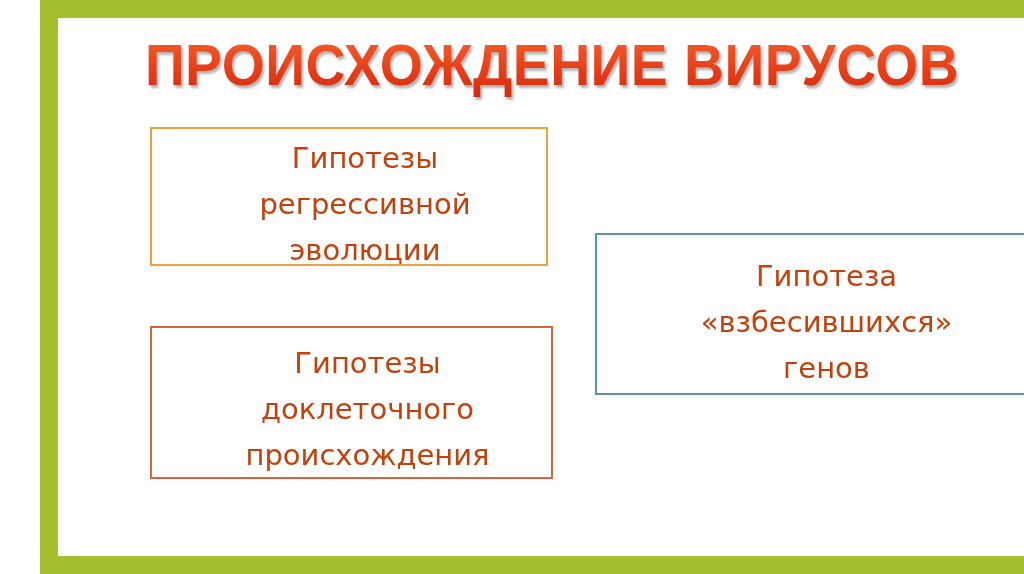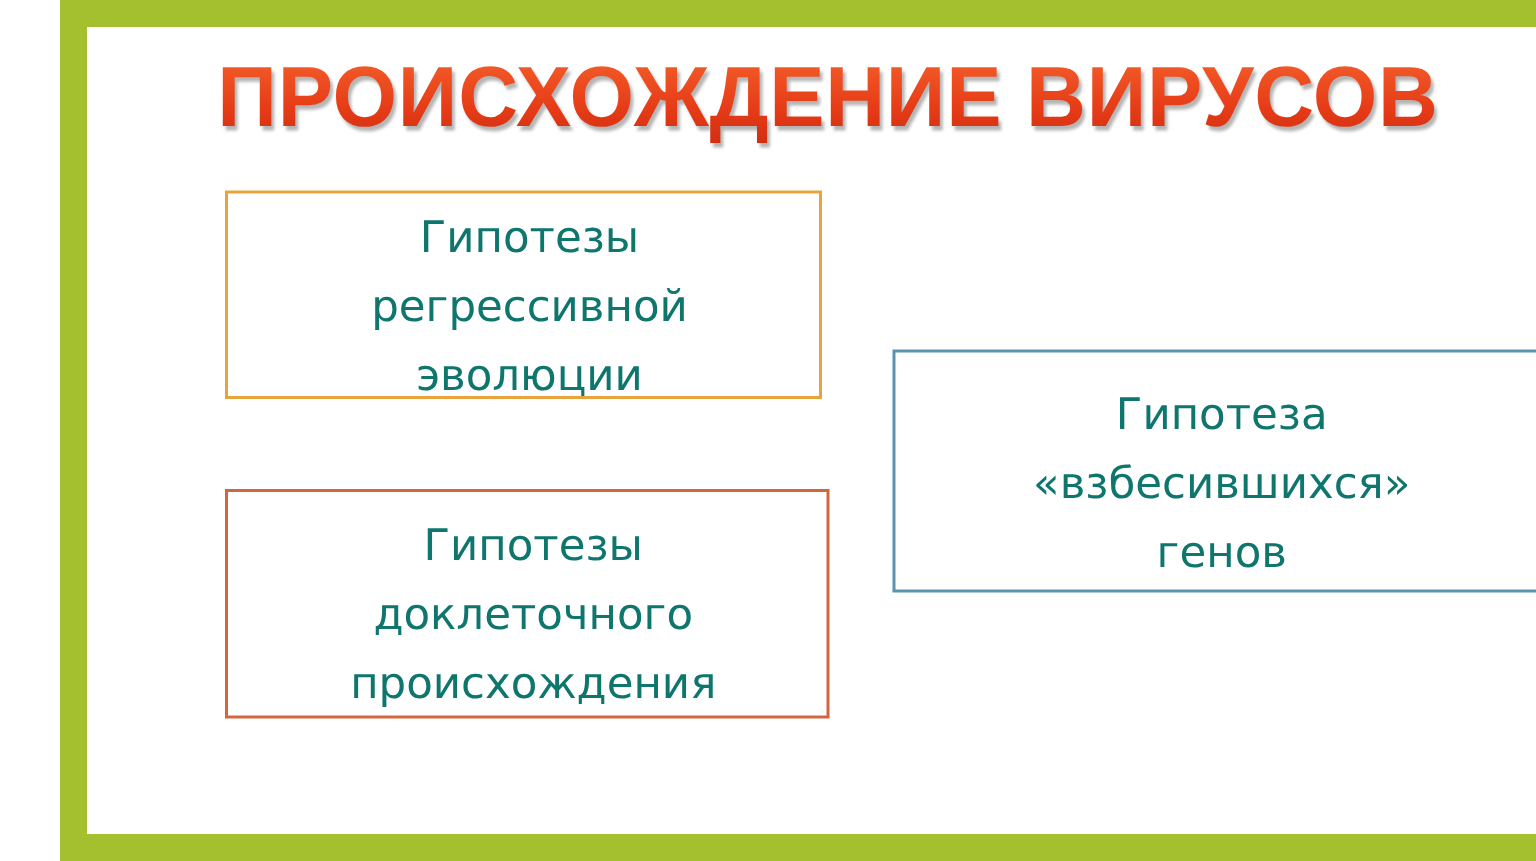--- a/index.html
+++ b/index.html
@@ -67,27 +67,27 @@
   
   .hypo-box {
     position: absolute;
     box-sizing: border-box;
     background: transparent;
     border-style: solid;
     border-width: 2px;
   }
   .hypo-text {
     position: absolute;
-    left: 4px;
+    left: 16px;
     width: 100%;
     text-align: center;
     font-family: "DejaVu Sans", sans-serif;
     font-size: 29px;
     line-height: 46px;
-    color: #0f766e;
+    color: #c2410c;
     white-space: pre-line;
   }
 
   
   #box-regressive {
     left: 110px;  top: 127px;
     width: 398px; height: 139px;
     border-color: #e8a33d;
   }
   #box-regressive .hypo-text { top: 6px; }

